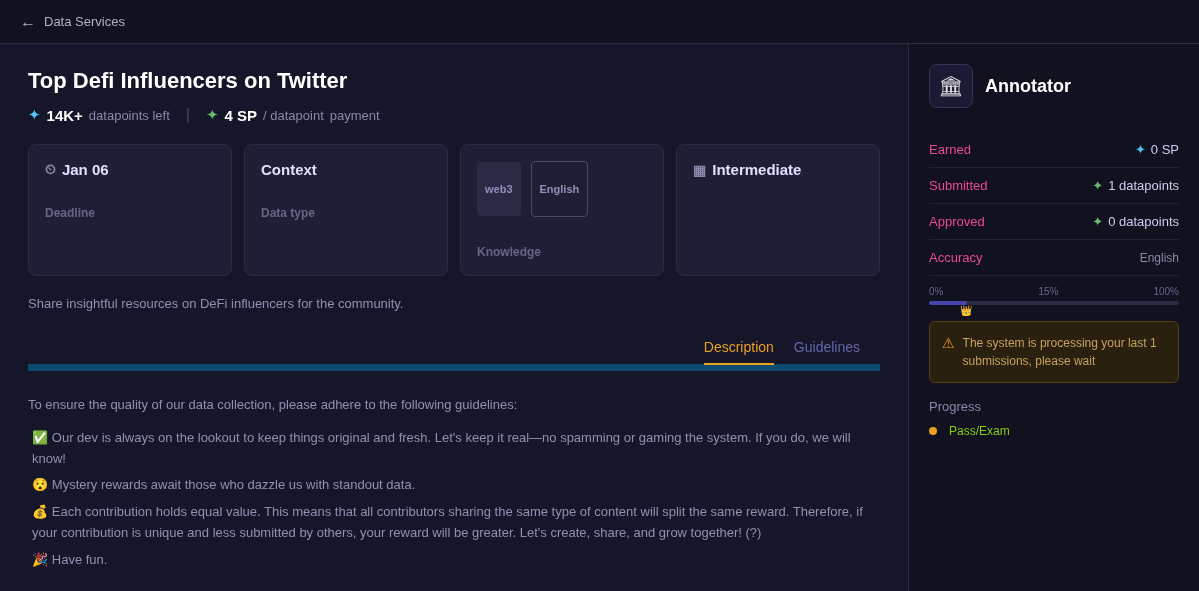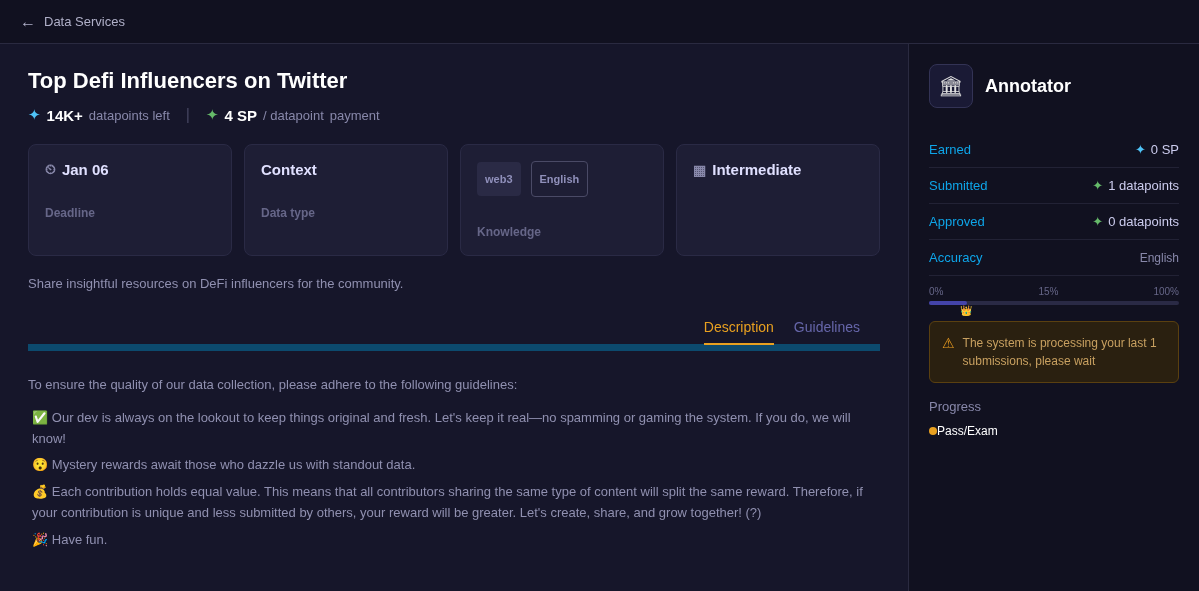--- a/index.html
+++ b/index.html
@@ -117,21 +117,21 @@
     }
     .card-label {
       font-size: 12px;
       color: #666688;
       margin-top: auto;
       padding-top: 20px;
       font-weight: bold;
     }
     .badge {
       display: inline-block;
-      padding: 11px 8px;
+      padding: 21px 8px;
       border-radius: 4px;
       font-size: 11px;
       font-weight: 600;
       margin-right: 4px;
     }
     .badge-dark {
       background: #2a2a45;
       color: #9090bb;
     }
     .badge-outline {
@@ -220,21 +220,21 @@
     }
 
     .stat-row {
       display: flex;
       justify-content: space-between;
       align-items: center;
       padding: 10px 0;
       border-bottom: 1px solid #222235;
     }
     .stat-row-label {
-      color: #0ea5e9;
+      color: #ec4899;
       font-size: 13px;
     }
     .stat-row-value {
       font-size: 13px;
       color: #ccccee;
       display: flex;
       align-items: center;
       gap: 5px;
     }
     .syncing-text {
@@ -302,23 +302,23 @@
       margin-top: 8px;
     }
     .progress-title {
       color: #8888aa;
       font-size: 13px;
       margin-bottom: 10px;
     }
     .progress-item {
       display: flex;
       align-items: center;
-      gap: 0;
+      gap: 12px;
       font-size: 12px;
-      color: #ffffff;
+      color: #84cc16;
     }
     .progress-dot {
       width: 8px;
       height: 8px;
       border-radius: 50%;
       background: #e8a020;
       flex-shrink: 0;
     }
   </style>
 </head>

